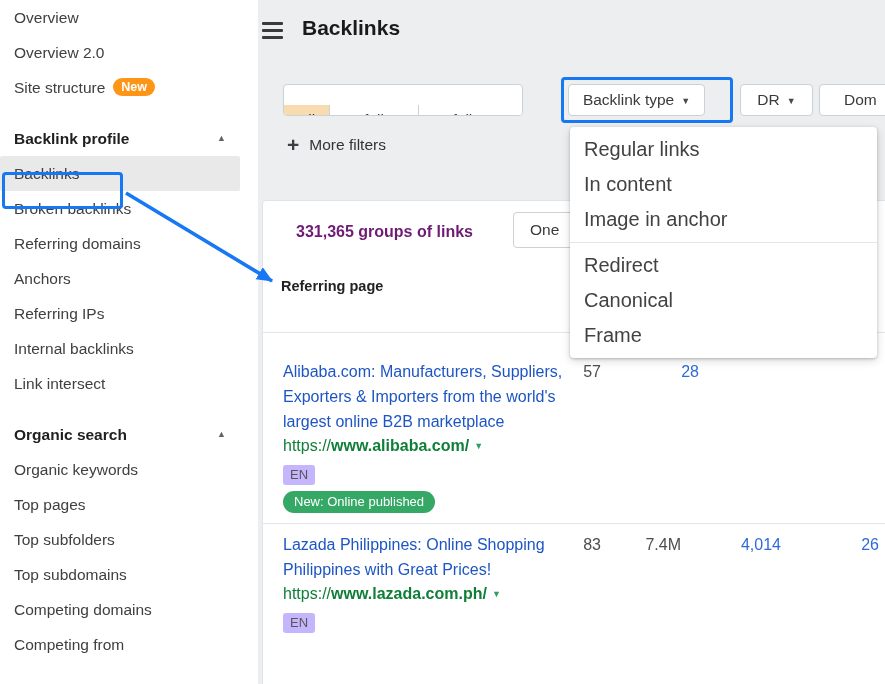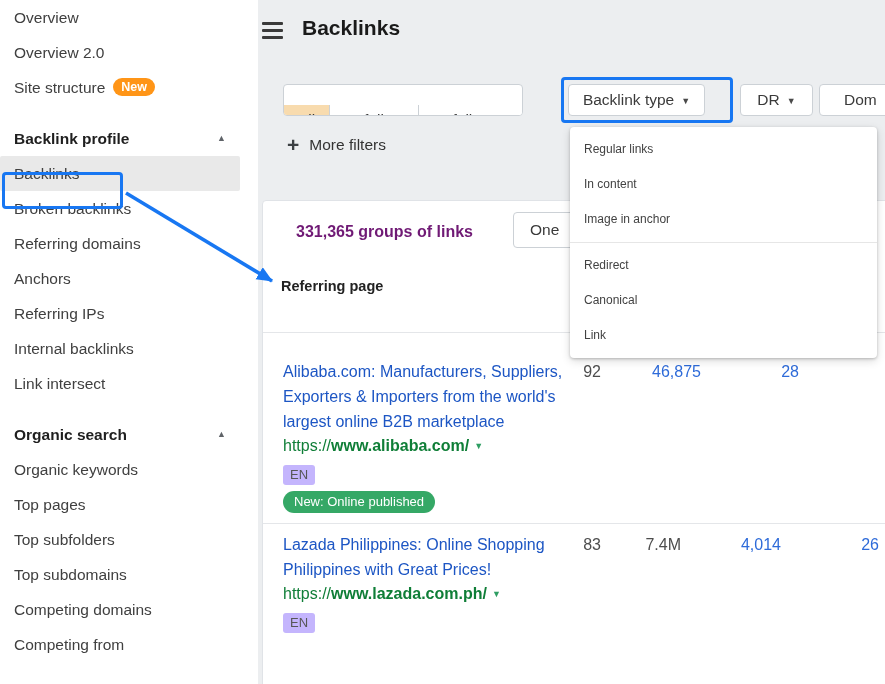--- a/index.html
+++ b/index.html
@@ -71,21 +71,21 @@
   .green-badge { display:inline-block; margin-top:6px; background:#35a866; color:#fff; font-size:13px;
                  line-height:22px; padding:0 11px; border-radius:11px; }
   .stat { font-size:16px; line-height:25px; text-align:right; }
   .stat-1 { width:38px; } .stat-2 { width:80px; } .stat-3 { width:100px; } .stat-4 { width:98px; }
   .stat-plain { color:#4d4d4d; }
   .stat-link { color:#2e6bd9; cursor:pointer; }
 
   
   .dropdown { position:absolute; left:570px; top:127px; width:307px; background:#fff; border-radius:4px;
               box-shadow:0 1px 3px rgba(0,0,0,.22), 0 3px 10px rgba(0,0,0,.14); z-index:30; padding:5px 0; }
-  .dd-item { height:35px; line-height:35px; padding-left:14px; font-size:12px; color:#424242; cursor:pointer; }
+  .dd-item { height:35px; line-height:35px; padding-left:14px; font-size:20px; color:#424242; cursor:pointer; }
   .dd-divider { height:1px; background:#e6e6e6; margin:5px 0; }
 </style>
 </head>
 <body>
 
 <div class="page">
 
   <div class="main-bg"></div>
 
   <aside class="sidebar">
@@ -151,22 +151,21 @@
       <div class="col-header">Referring page</div>
     </div>
 
     <div class="t-row">
       <div class="cell-title">
         <a class="row-title">Alibaba.com: Manufacturers, Suppliers, Exporters &amp; Importers from the world's largest online B2B marketplace</a>
         <div class="row-url"><span>https://</span><span class="domain">www.alibaba.com/</span><span class="url-caret">▼</span></div>
         <div><span class="lang-badge">EN</span></div>
         <div><span class="green-badge">New: Online published</span></div>
       </div>
-      <div class="stat stat-1 stat-plain">92</div>
-      <div class="stat stat-3 stat-link">46,875</div>
+      <div class="stat stat-1 stat-plain">57</div>
       <div class="stat stat-4 stat-link">28</div>
     </div>
 
     <div class="t-row last">
       <div class="cell-title">
         <a class="row-title">Lazada Philippines: Online Shopping Philippines with Great Prices!</a>
         <div class="row-url"><span>https://</span><span class="domain">www.lazada.com.ph/</span><span class="url-caret">▼</span></div>
         <div><span class="lang-badge">EN</span></div>
       </div>
       <div class="stat stat-1 stat-plain">83</div>
@@ -176,21 +175,21 @@
     </div>
   </div>
 
   <div class="dropdown">
     <div class="dd-item">Regular links</div>
     <div class="dd-item">In content</div>
     <div class="dd-item">Image in anchor</div>
     <div class="dd-divider"></div>
     <div class="dd-item">Redirect</div>
     <div class="dd-item">Canonical</div>
-    <div class="dd-item">Link</div>
+    <div class="dd-item">Frame</div>
   </div>
 
   <div class="ring ring-backlinks"></div>
   <div class="ring ring-backlink-type"></div>
 
   <svg class="arrow-overlay" viewBox="0 0 885 684" xmlns="http://www.w3.org/2000/svg">
     <defs>
       <marker id="ah" markerUnits="userSpaceOnUse" markerWidth="18" markerHeight="16" refX="15" refY="7" orient="auto">
         <polygon points="0,0 16,7 0,14" fill="#1877f2"></polygon>
       </marker>

